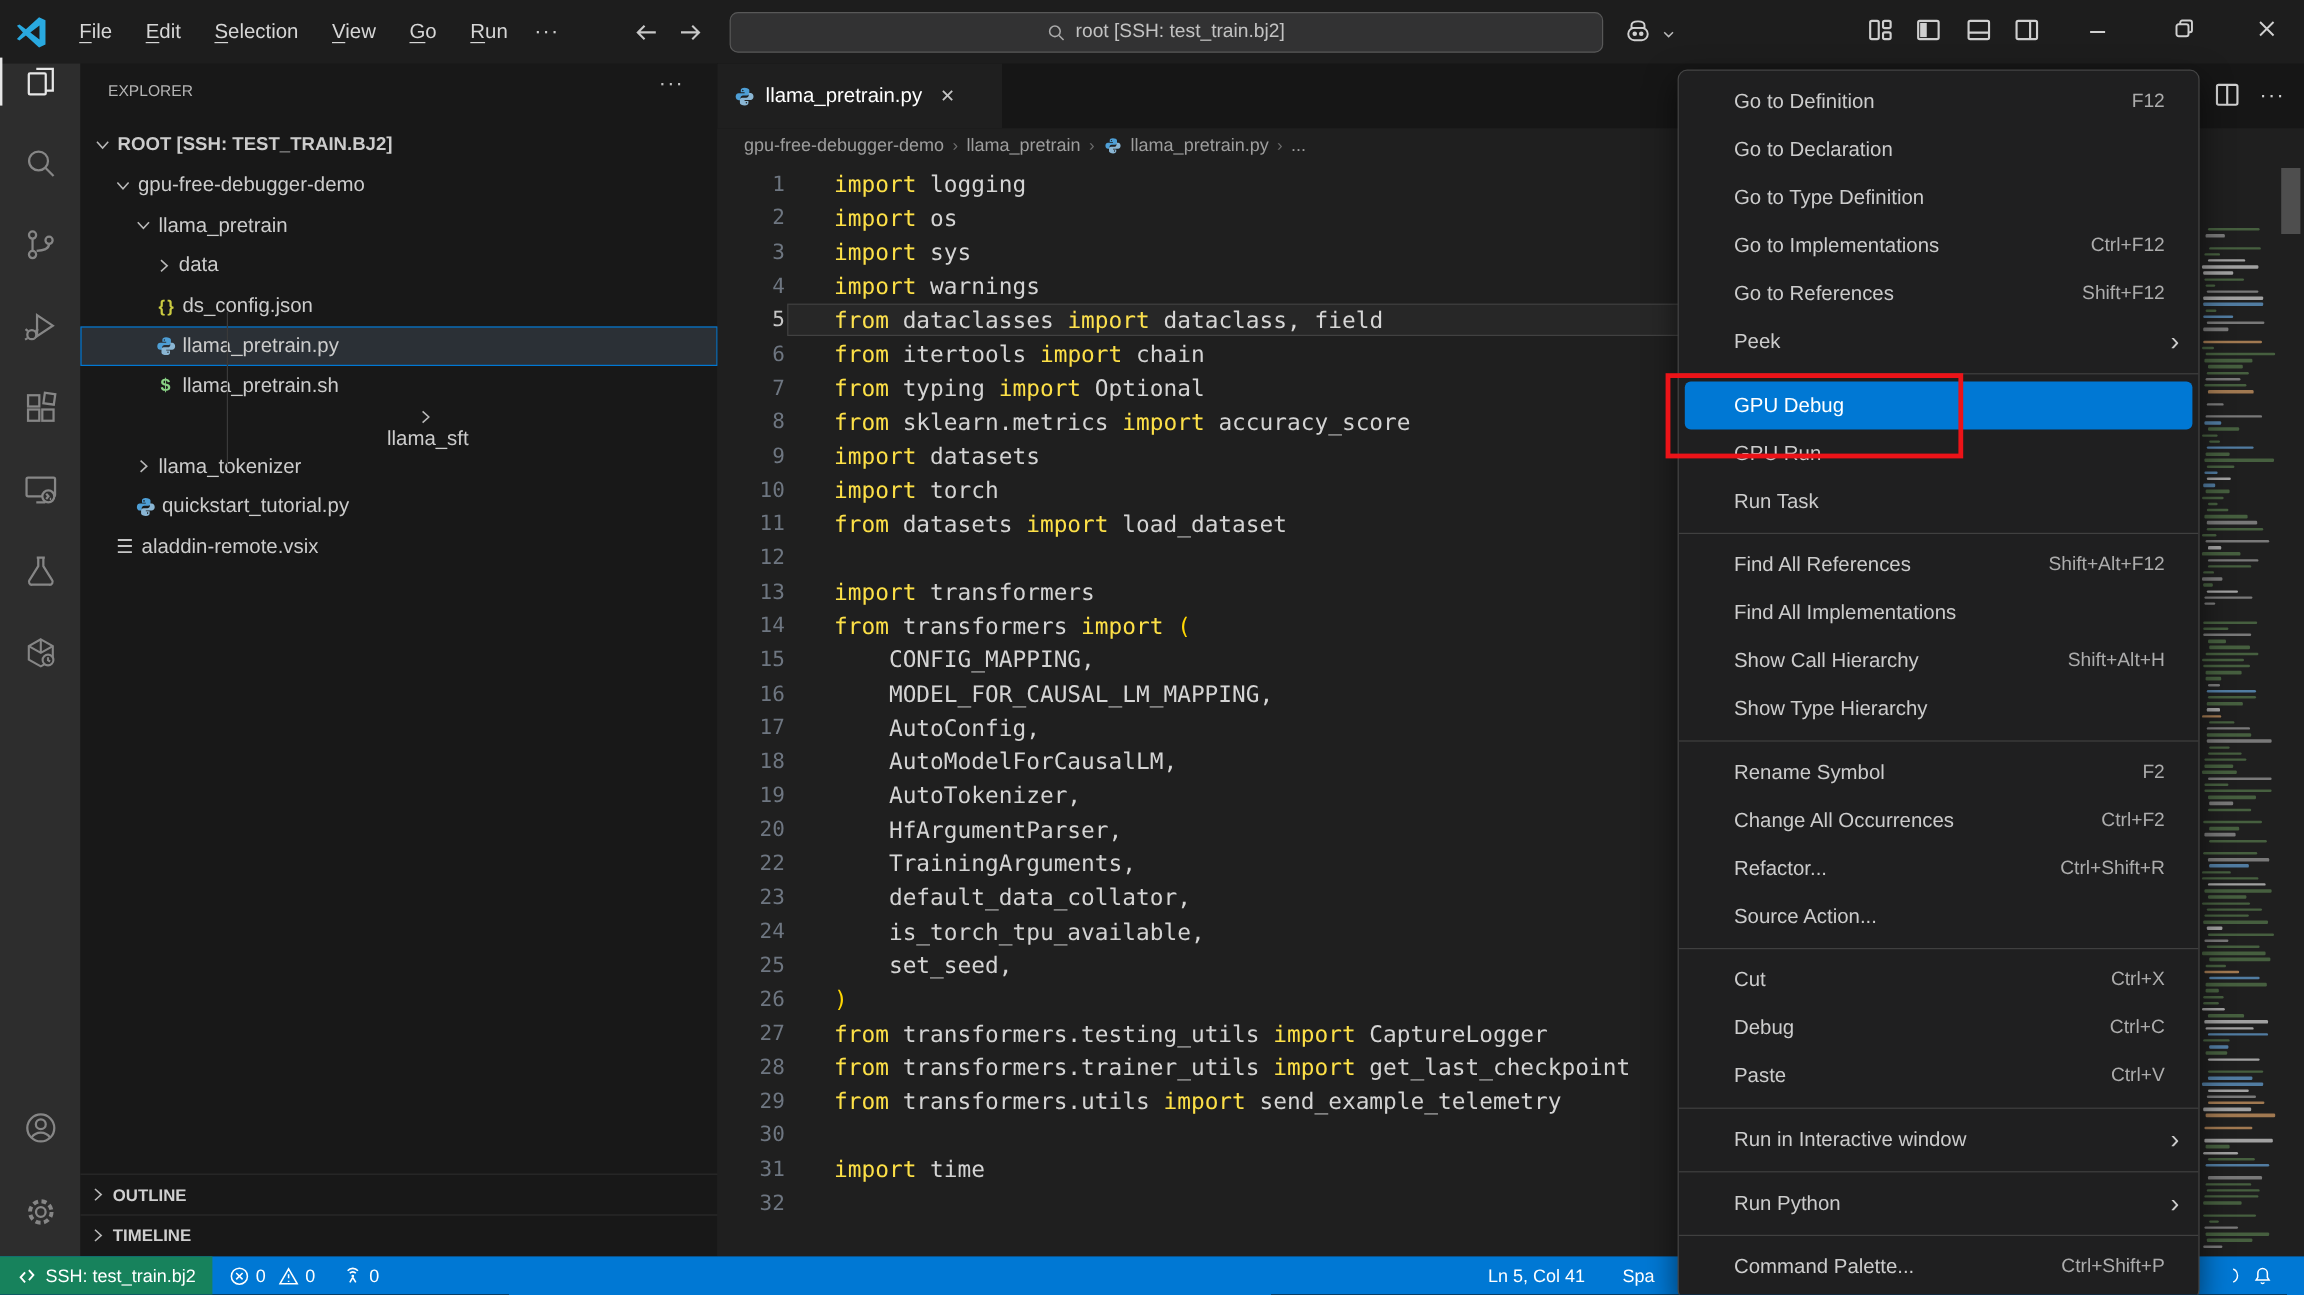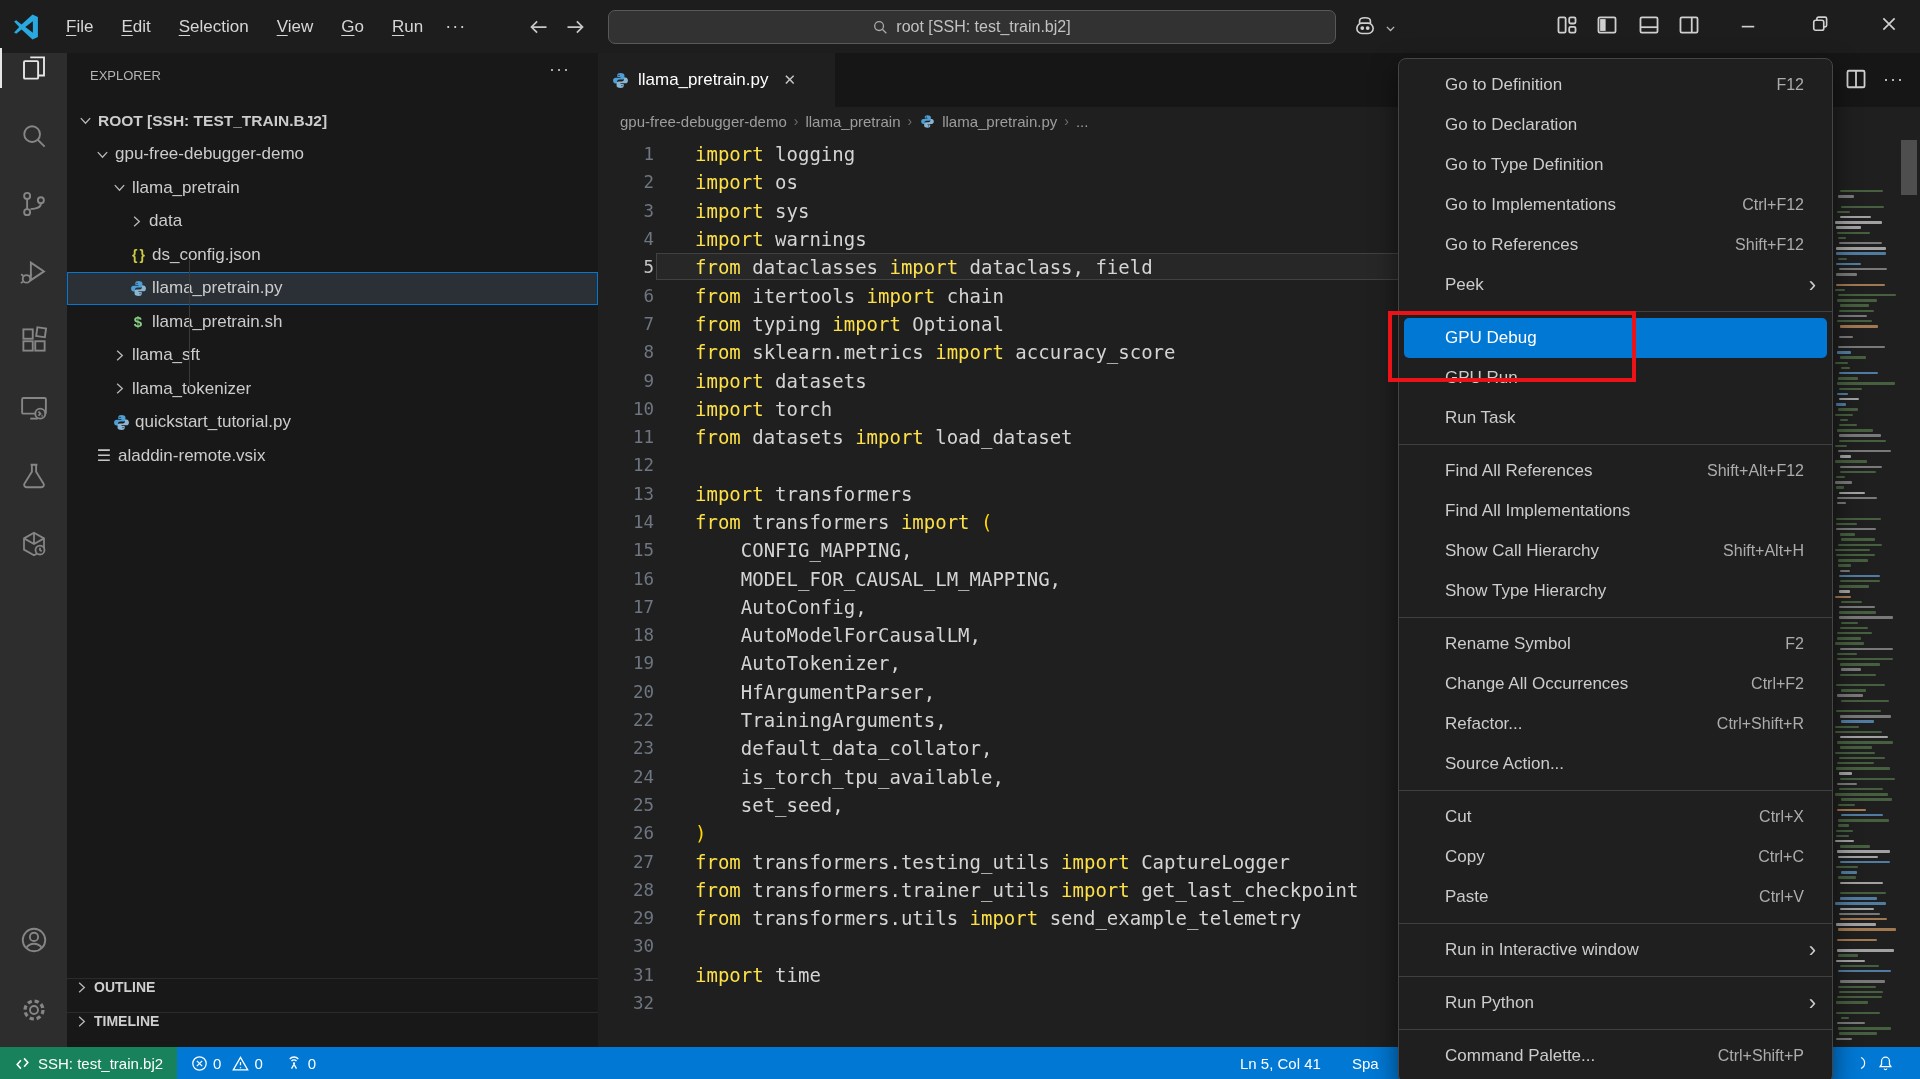--- a/index.html
+++ b/index.html
@@ -33,21 +33,21 @@
   .trow.bold{font-weight:700;font-size:15.5px}
   .tchev{width:17px;height:17px;display:flex;align-items:center;justify-content:center;color:#b8b8b8;flex:0 0 17px}
   .tchev svg{transition:none}
   .tchev.open svg{transform:rotate(90deg)}
   .ficon{width:20px;height:17px;display:flex;align-items:center;justify-content:center;flex:0 0 20px;font-size:15px;font-weight:700}
   .tlabel{margin-left:4px;white-space:nowrap}
   .ico-json{color:#cbcb41;font-size:14px;letter-spacing:-1px}
   .ico-shell{color:#89d185}
   .ico-list{color:#c5c5c5;font-weight:400;font-size:16px}
   .indent-guide{position:absolute;left:122px;top:207px;width:1px;height:130px;background:#3a3a3a}
-  .side-panel-row{position:absolute;left:0;width:100%;height:33.5px;display:flex;align-items:flex-start;border-top:1px solid #2b2b2b;
+  .side-panel-row{position:absolute;left:0;width:100%;height:33.5px;display:flex;align-items:center;border-top:1px solid #2b2b2b;
     font-size:14px;font-weight:700;color:#cfcfcf}
   .side-panel-row .tchev{margin-left:6px}
   
   .editor{position:absolute;left:598px;top:53px;width:1322px;height:994px;background:#1f1f1f}
   .tabbar{position:absolute;left:0;top:0;width:100%;height:54px;background:#161616}
   .tab{position:absolute;left:0;top:0;width:237px;height:54px;background:#1f1f1f;display:flex;align-items:center;padding:0 14px;box-sizing:border-box;gap:9px}
   .tab-label{font-size:17px;color:#ffffff;white-space:nowrap}
   .tab-close{margin-left:6px;color:#c5c5c5;font-size:15px}
   .editor-actions{position:absolute;top:15px;right:16px;display:flex;align-items:center;gap:16px;color:#cfcfcf}
   .breadcrumb{position:absolute;left:0;top:54px;width:100%;height:28px;display:flex;align-items:center;font-size:15px;color:#9d9d9d;background:#1f1f1f}
@@ -291,21 +291,21 @@
               <path fill="#4e9fd6" d="M7.9 1c-1.9 0-2.9.8-2.9 1.9V4.6h3v.7H3.3C2.1 5.3 1 6.2 1 8s1.1 2.8 2.3 2.8h1.5V9c0-1 .9-1.9 2-1.9h3.1c1 0 1.8-.8 1.8-1.8V2.9C11.7 1.8 9.8 1 7.9 1zM6.6 2.6a.6.6 0 1 1 0 1.2.6.6 0 0 1 0-1.2z"></path>
               <path fill="#8ab6d4" d="M8.1 15c1.9 0 2.9-.8 2.9-1.9V11.4h-3v-.7h4.7c1.2 0 2.3-.9 2.3-2.7s-1.1-2.8-2.3-2.8h-1.5V7c0 1-.9 1.9-2 1.9H6.1c-1 0-1.8.8-1.8 1.8v2.4C4.3 14.2 6.2 15 8.1 15zm1.3-1.6a.6.6 0 1 1 0-1.2.6.6 0 0 1 0 1.2z"></path>
             </svg>
           </span>
           <span class="tlabel">llama_pretrain.py</span>
         </div>
         <div class="trow" style="padding-left: 61px;">
           <span class="ficon ico-shell">$</span>
           <span class="tlabel">llama_pretrain.sh</span>
         </div>
-        <div class="trow" style="padding-left: 44px;">
+        <div class="trow" style="padding-left: 44px; flex-direction: column;">
           <span class="tchev">
             <svg width="15" height="15" viewBox="0 0 16 16" fill="none" stroke="currentColor" stroke-width="1.4">
               <path d="m5.5 3 5.5 5-5.5 5"></path>
             </svg>
           </span>
           <span class="tlabel">llama_sft</span>
         </div>
         <div class="trow" style="padding-left: 44px;">
           <span class="tchev">
             <svg width="15" height="15" viewBox="0 0 16 16" fill="none" stroke="currentColor" stroke-width="1.4">
@@ -646,21 +646,21 @@
       </div>
       <div class="mi">
         <span>Source Action...</span>
       </div>
       <div class="msep"></div>
       <div class="mi">
         <span>Cut</span>
         <span class="sc">Ctrl+X</span>
       </div>
       <div class="mi">
-        <span>Copy</span>
+        <span>Debug</span>
         <span class="sc">Ctrl+C</span>
       </div>
       <div class="mi">
         <span>Paste</span>
         <span class="sc">Ctrl+V</span>
       </div>
       <div class="msep"></div>
       <div class="mi">
         <span>Run in Interactive window</span>
         <span class="sub">›</span>

